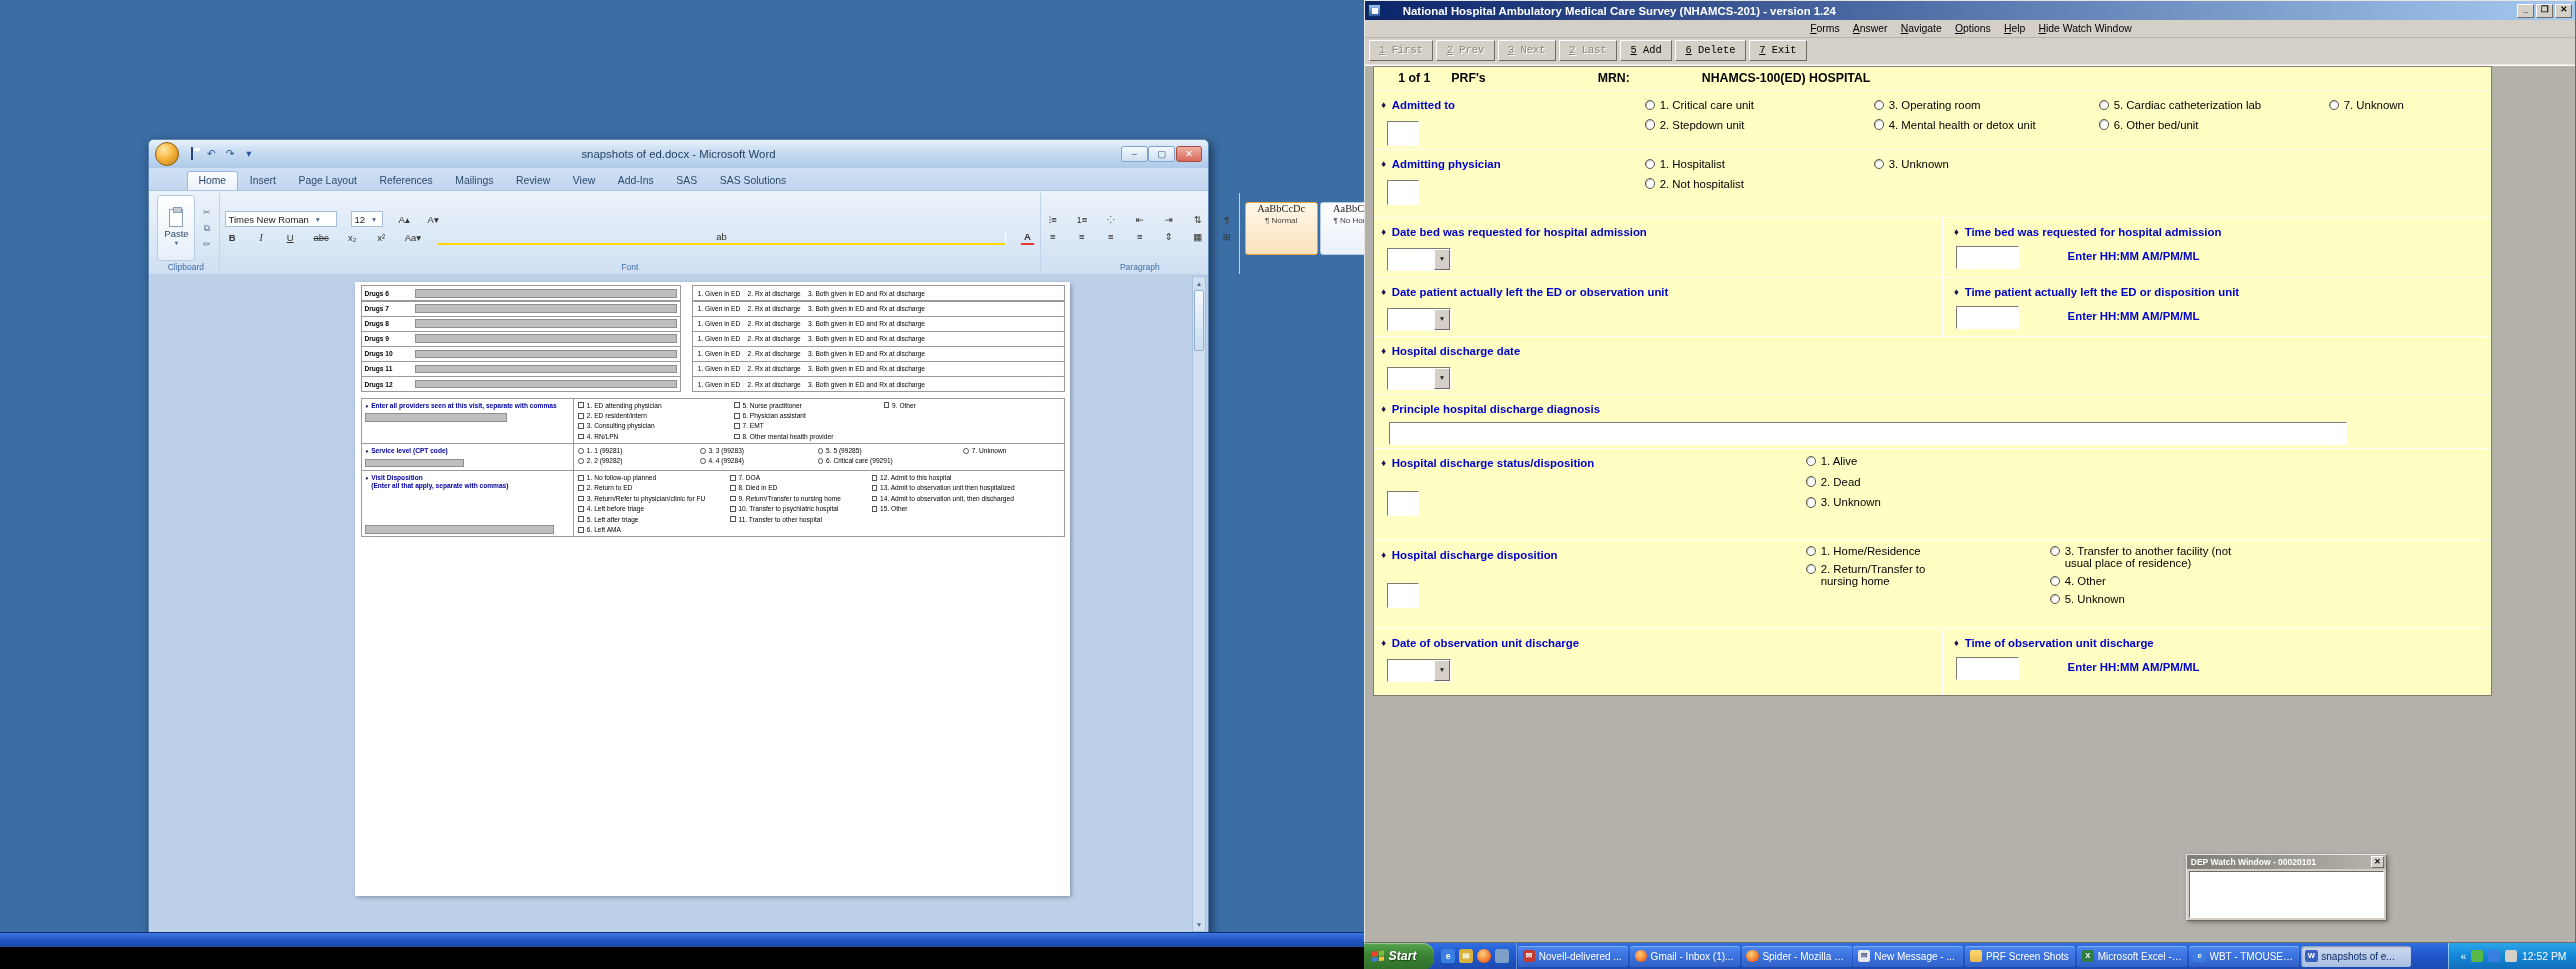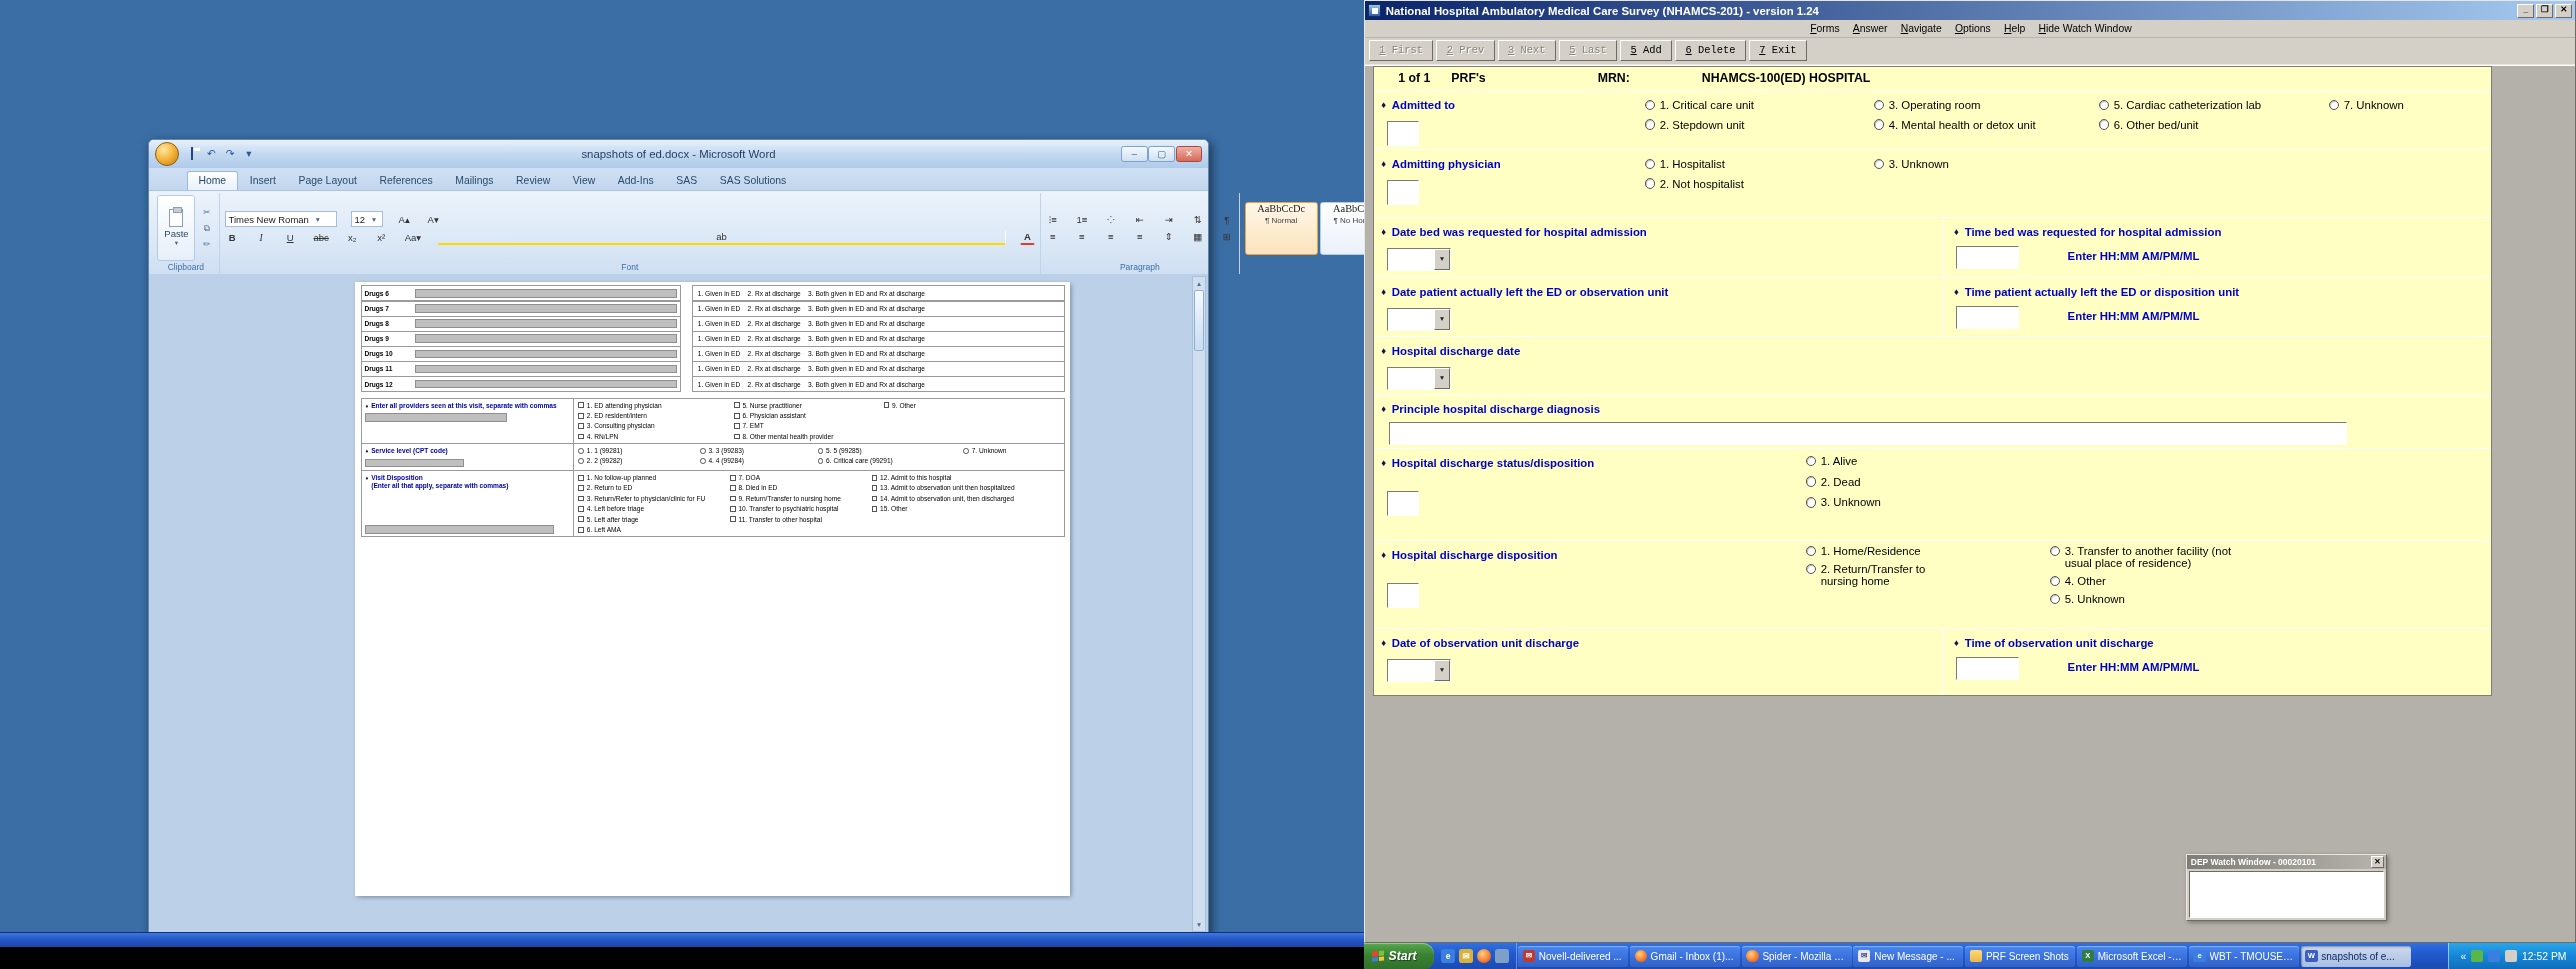--- a/index.html
+++ b/index.html
@@ -119,21 +119,21 @@
   .zpm { font-size:10.4px; width:11.4px; text-align:center; }
 
   
   .monitor-right { position:absolute; left:1364px; top:0; width:1212px; height:970px; background:#111; }
   .nh { position:absolute; left:0; top:0; width:1212px; height:943px; background:#d4d0c8; border:1.9px solid;
     border-color:#e8e6e1 #6f6b63 #6f6b63 #e8e6e1; display:flex; flex-direction:column; }
   .nh-title { height:19px; background:linear-gradient(90deg,#0a246a,#a6caf0); display:flex; align-items:center;
     padding:0 2.8px; gap:4.7px; flex:none; }
   .nh-ico { width:13.3px; height:13.3px; background:linear-gradient(#9dc1ee,#2a5caa); border:0.9px solid #10305e; position:relative; flex:none; }
   .nh-ico::after { content:""; position:absolute; left:2.8px; top:2.8px; width:6.6px; height:6.6px; background:#fff; }
-  .nh-title-text { color:#fff; font-size:11.4px; font-weight:bold; white-space:nowrap; overflow:hidden; }
+  .nh-title-text { color:#fff; font-size:11.4px; font-weight:bold; white-space:nowrap; overflow:hidden;margin-left:17px; }
   .nh-btns { margin-left:auto; display:flex; gap:1.9px; }
   .nhb { width:17px; height:14px; background:#d4d0c8; border:1.9px solid; border-color:#fff #6f6b63 #6f6b63 #fff;
     font-size:8.5px; line-height:9.5px; text-align:center; font-weight:bold; color:#000; }
   .nh-menu { height:18px; display:flex; align-items:center; padding-left:1.9px; font-size:10.4px; border-bottom:0.9px solid #b8b4ac; flex:none;justify-content:center; }
   .mitem { display:inline-block; padding:1.9px 6.6px; }
   .mitem::first-letter { text-decoration:underline; }
   .nh-tools { height:26.5px; display:flex; align-items:center; padding:1.9px 3.8px; gap:2.8px; border-bottom:1.9px groove #e8e6e1; flex:none;font-family:Liberation Mono, monospace; }
   .tbtn { padding:2.8px 9.5px 3.8px; font-size:10.4px; background:#d4d0c8; border:1.9px solid; border-color:#fff #6f6b63 #6f6b63 #fff; white-space:nowrap; }
   .tbtn .tlab { display:inline-block; }
   .tbtn .tlab::first-letter { text-decoration:underline; }
@@ -690,21 +690,21 @@
           <span class="mitem">Options</span>
           <span class="mitem">Help</span>
           <span class="mitem">Hide Watch Window</span>
         </div>
 
       <div class="nh-tools">
 
       <span class="tbtn disabled"><span class="tlab">1 First</span></span>
           <span class="tbtn disabled"><span class="tlab">2 Prev</span></span>
           <span class="tbtn disabled"><span class="tlab">3 Next</span></span>
-          <span class="tbtn disabled"><span class="tlab">5 Last</span></span>
+          <span class="tbtn disabled"><span class="tlab">2 Last</span></span>
           <span class="tbtn"><span class="tlab">5 Add</span></span>
           <span class="tbtn"><span class="tlab">6 Delete</span></span>
           <span class="tbtn"><span class="tlab">7 Exit</span></span>
         </div>
 
 
       <div class="nh-main">
         <div class="nh-form">
 
           <div class="fh">

